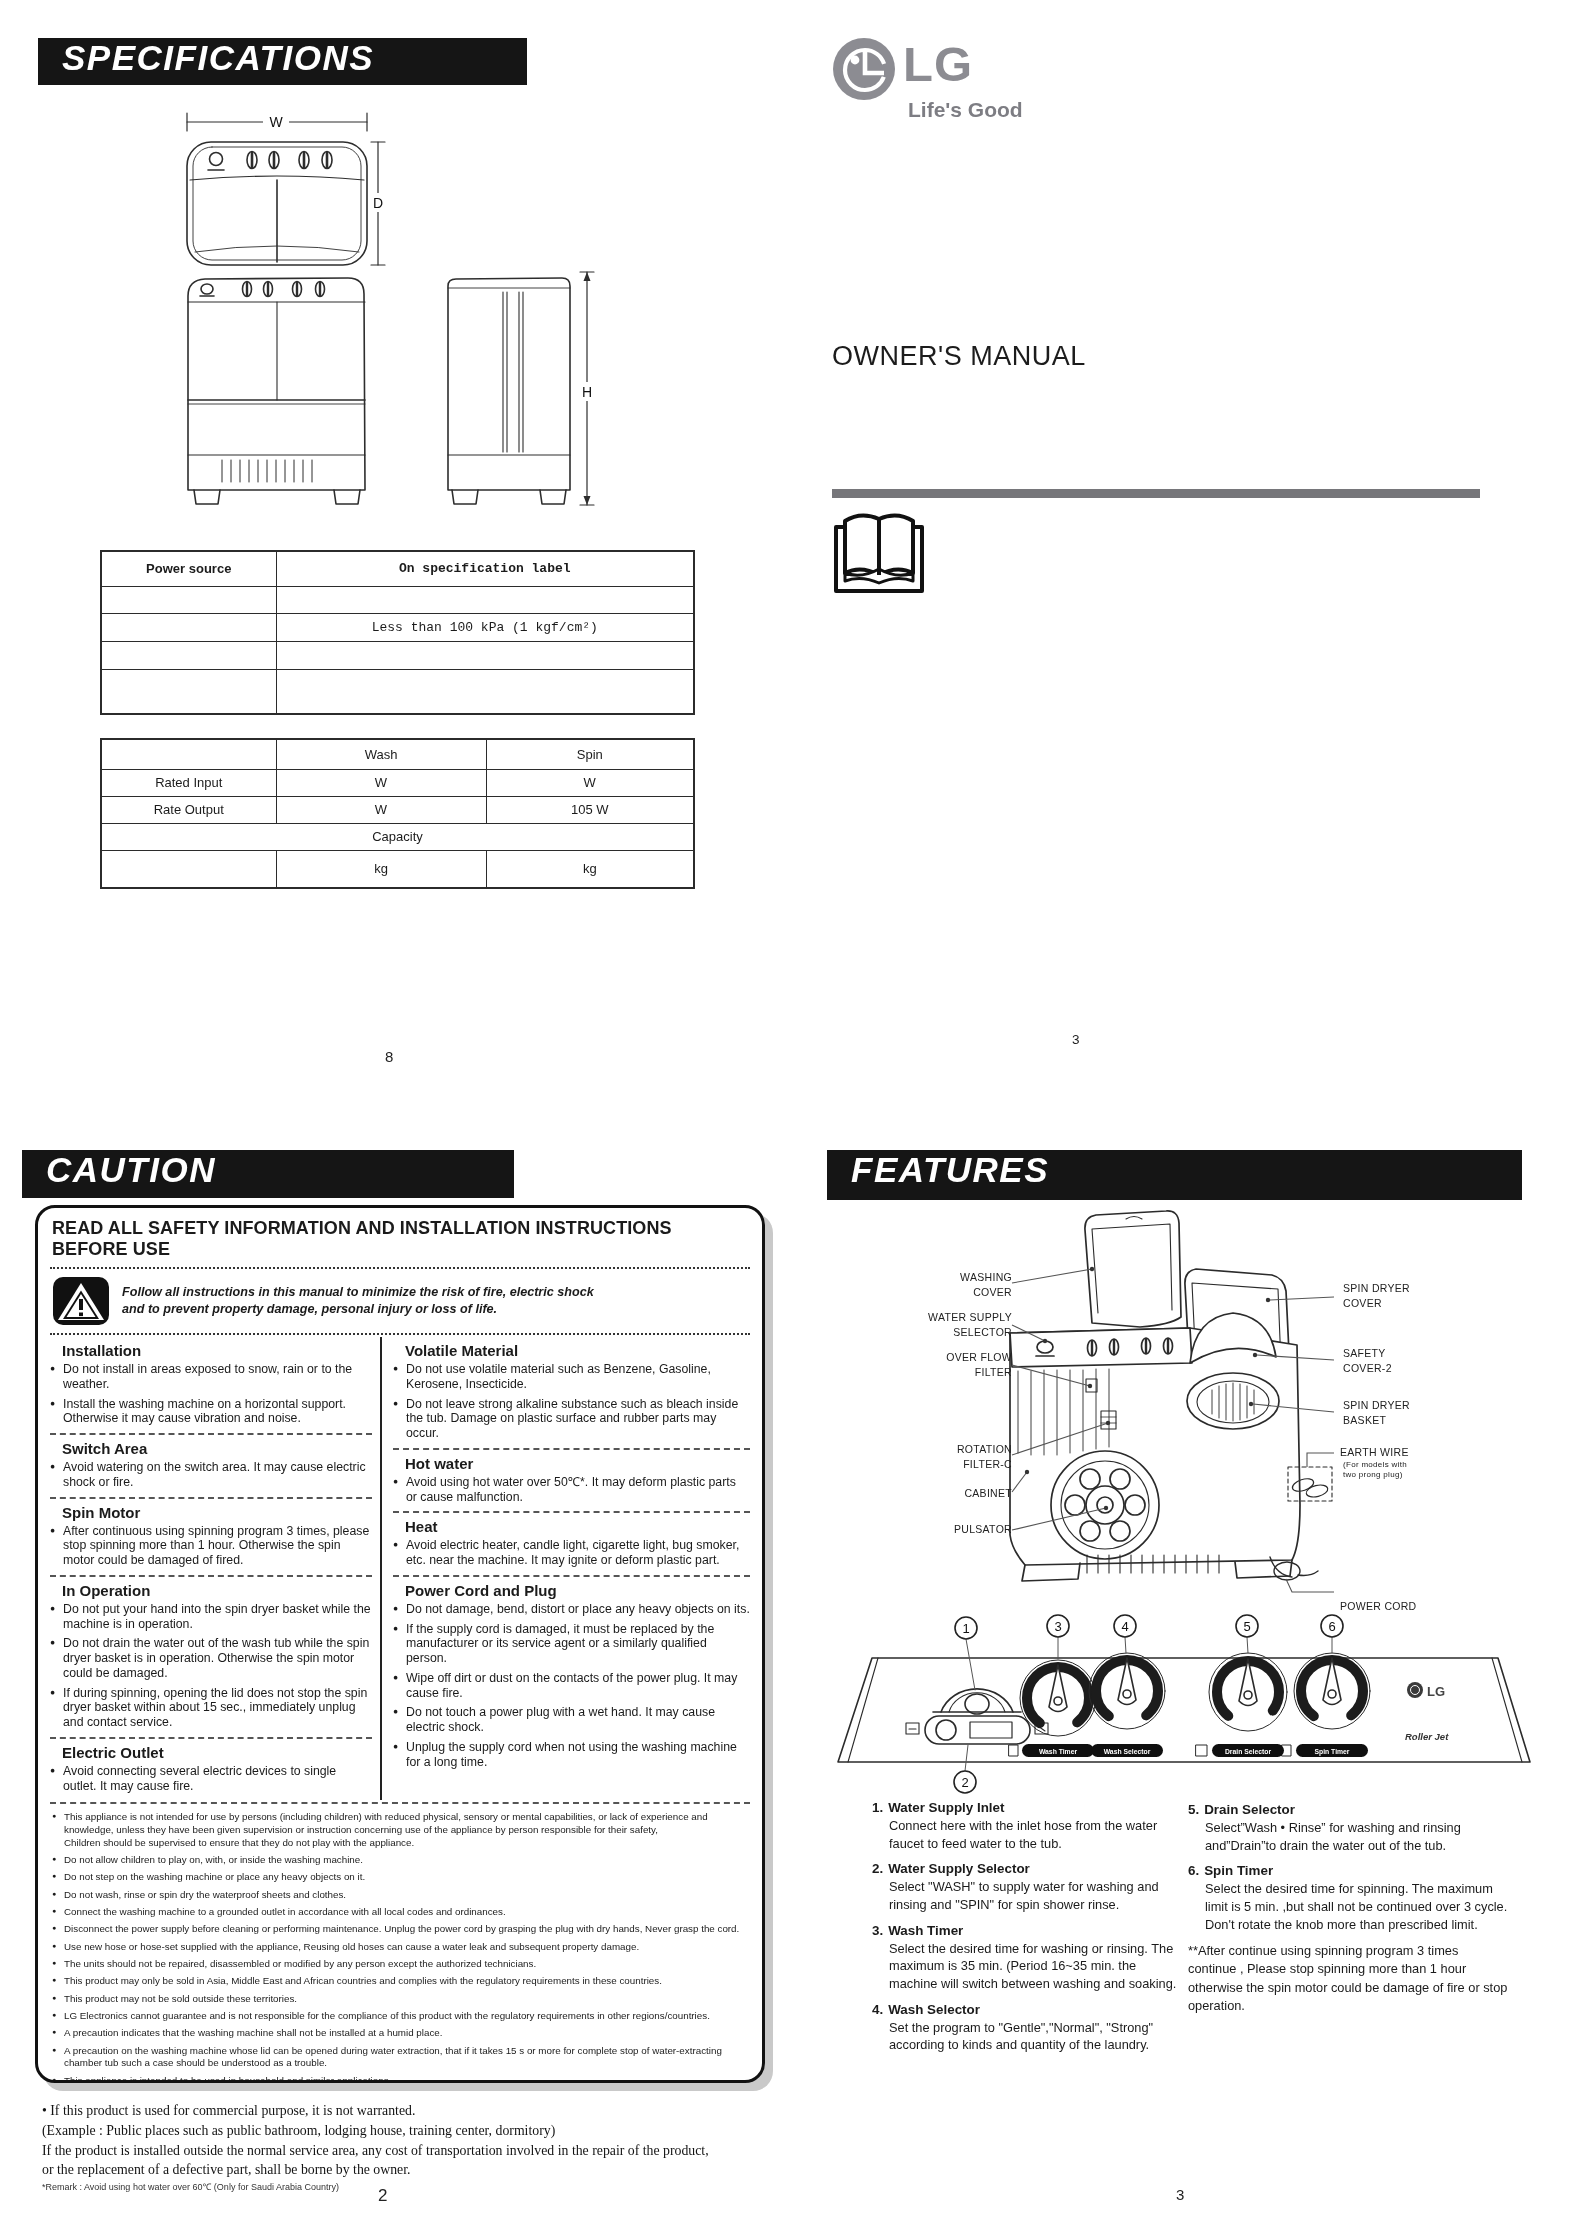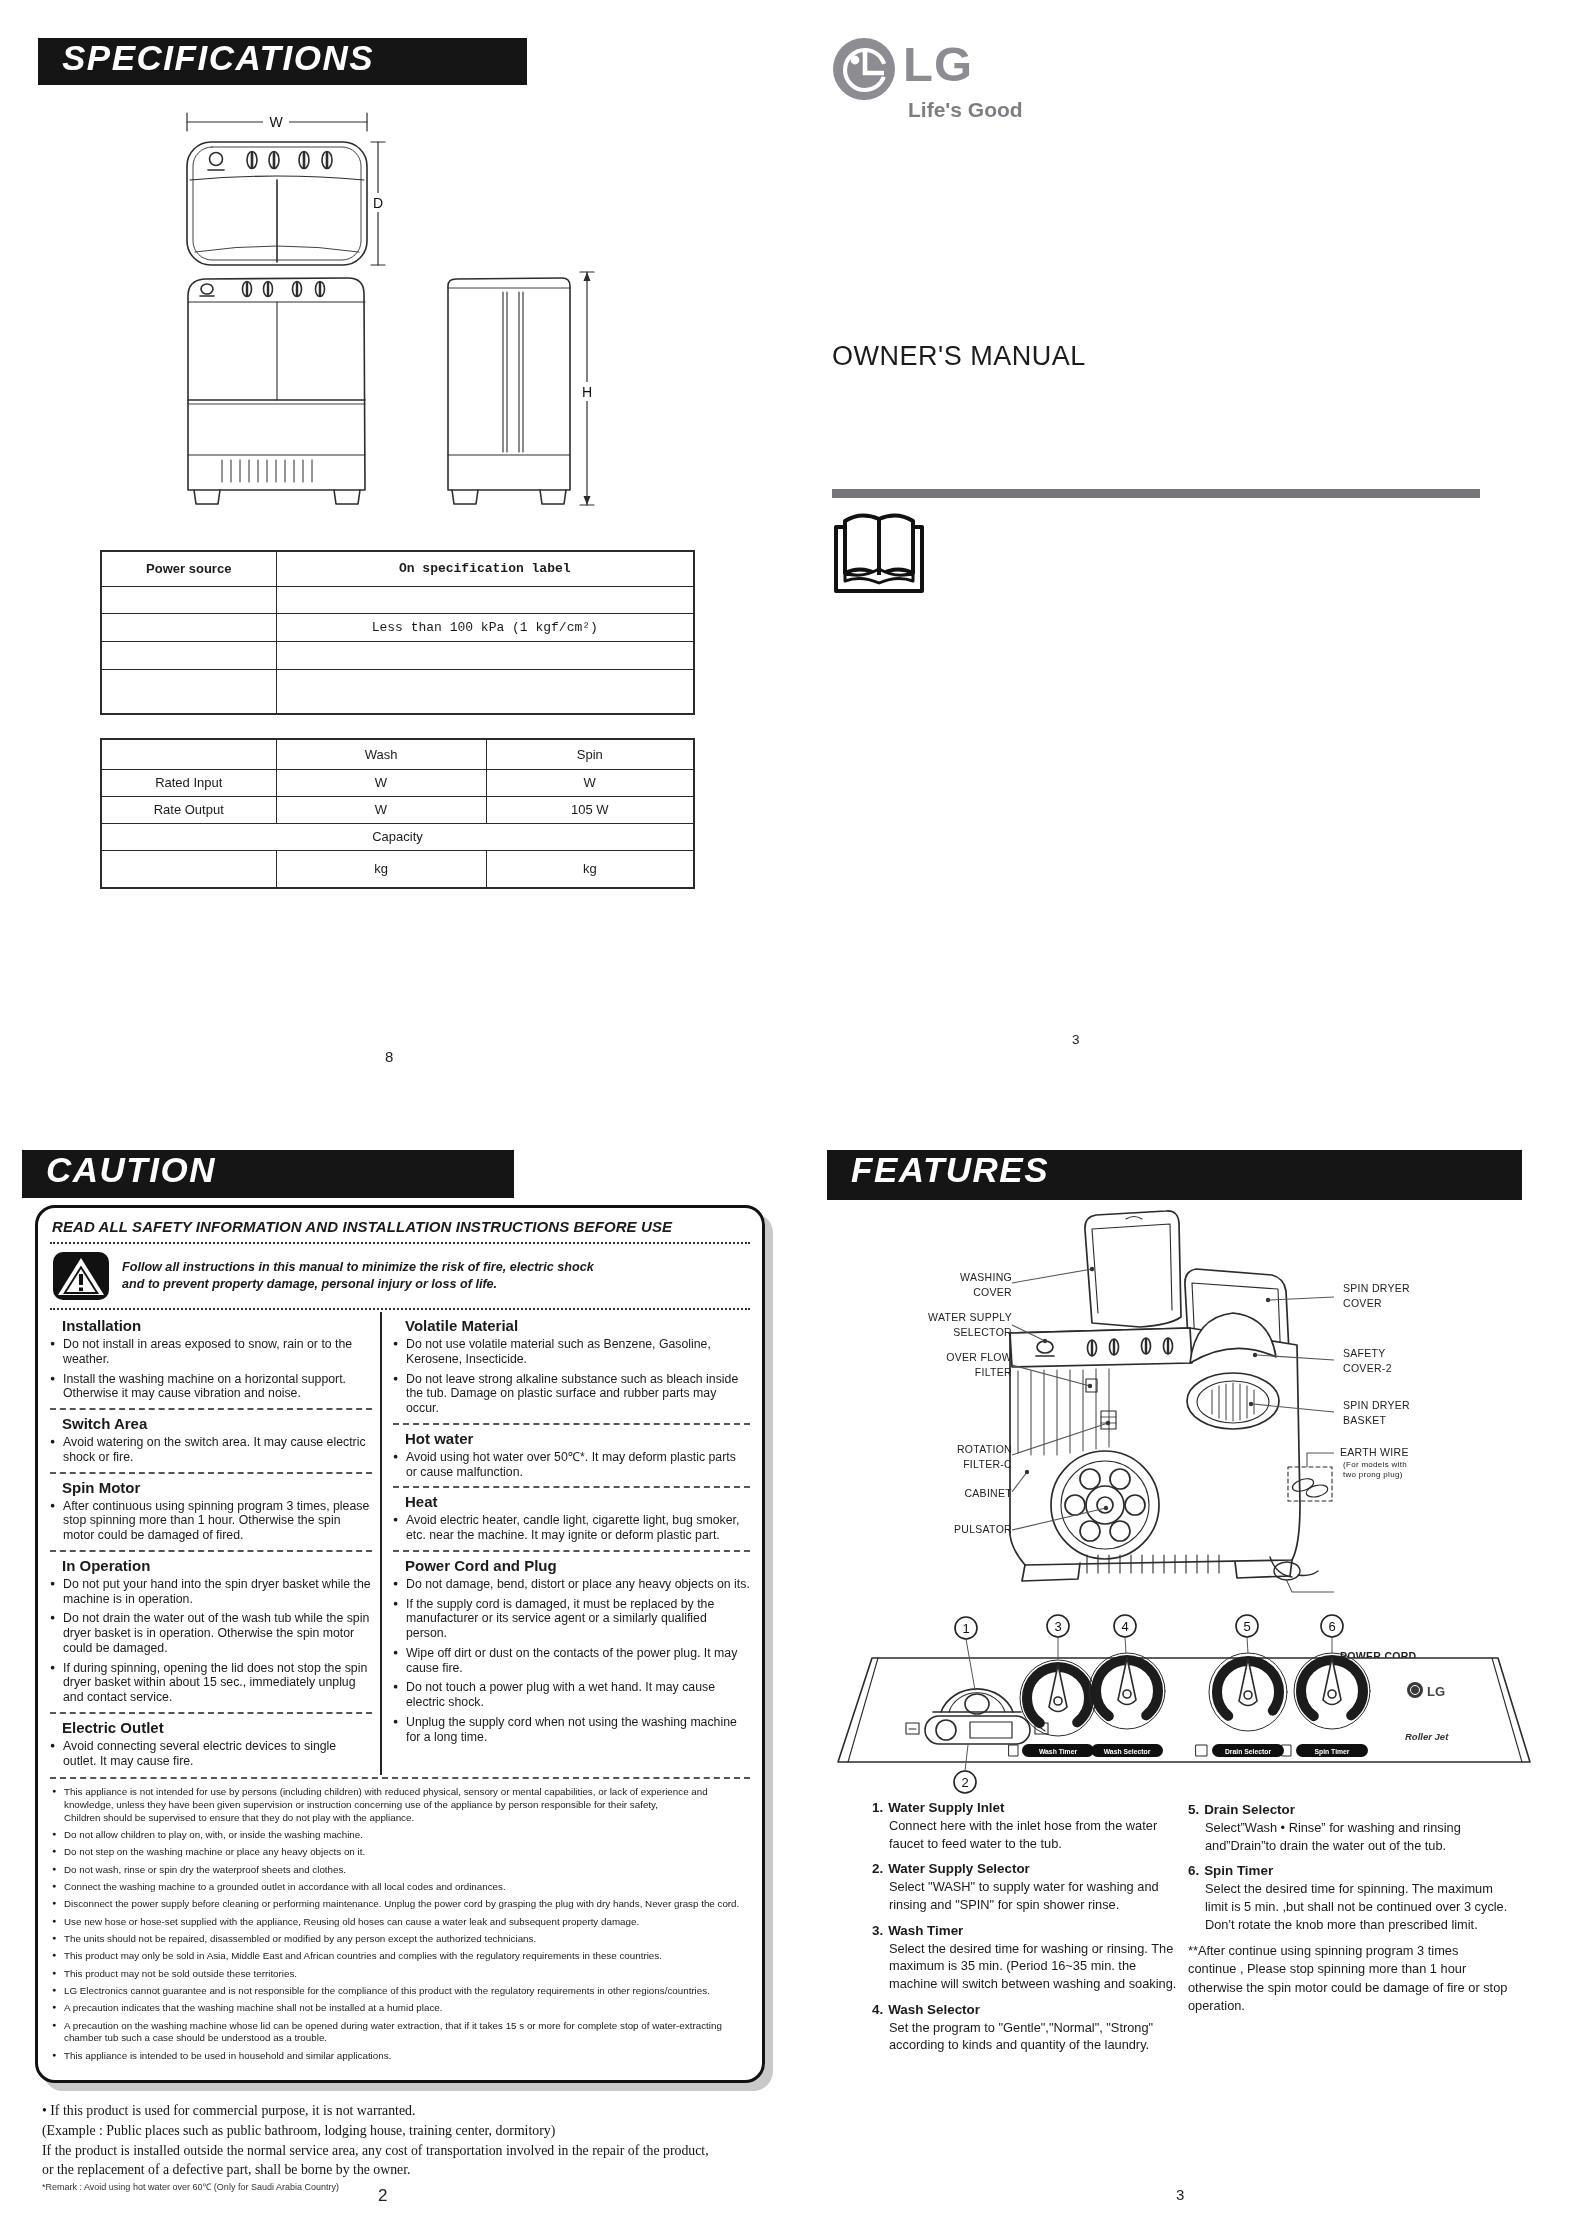--- a/index.html
+++ b/index.html
@@ -18,21 +18,21 @@
              font-size:13px;color:#1b1b1b;background:#fff;}
   table.spec td{border:1.7px solid #2b2b2b;text-align:center;padding:0 6px;overflow:hidden;}
   table.spec{border:2.6px solid #2b2b2b;}
   td.la{text-align:left;padding-left:18px;font-family:Liberation Mono, monospace;}
   td.bold{font-weight:bold;}
 
   
   .cbox{position:absolute;left:35px;top:1205px;width:730px;height:878px;background:#fff;
         border:3px solid #111;border-radius:20px;box-shadow:8px 8px 0 #c9c9c9;
         padding:8px 12px 6px 12px;box-sizing:border-box;overflow:hidden;}
-  .readall{font-weight:bold;font-size:15px;letter-spacing:0.1px;padding:2px 0 5px 2px;font-style:italic;}
+  .readall{font-weight:bold;font-size:18px;letter-spacing:0.1px;padding:2px 0 5px 2px;}
   .dotline{border-top:2px dotted #333;margin:2px 0;}
   .warnrow{display:flex;align-items:center;gap:12px;padding:5px 2px;}
   .warntext{font-weight:bold;font-style:italic;font-size:12.6px;line-height:1.35;}
   .cols{display:flex;margin-top:2px;}
   .colL{width:322px;padding-right:8px;}
   .colR{flex:1;border-left:2px solid #222;padding-left:11px;}
   .sec{padding:4px 0 2px 0;}
   .sec + .sec{border-top:2px dashed #555;}
   .sec h3{margin:1px 0 3px 12px;font-size:15px;}
   .bl{position:relative;padding-left:13px;font-size:12.3px;line-height:1.2;margin-bottom:5px;}
@@ -485,21 +485,21 @@
   <div class="flabel r" style="left:852px;top:1522px;">PULSATOR</div>
   <div class="flabel" style="left:1343px;top:1281px;">SPIN DRYER
 COVER</div>
   <div class="flabel" style="left:1343px;top:1346px;">SAFETY
 COVER-2</div>
   <div class="flabel" style="left:1343px;top:1398px;">SPIN DRYER
 BASKET</div>
   <div class="flabel" style="left:1340px;top:1445px;">EARTH WIRE</div>
   <div class="flabel small" style="left:1343px;top:1460px;">(For models with
 two prong plug)</div>
-  <div class="flabel" style="left:1340px;top:1649px;font-weight:bold;">POWER CORD</div>
+  <div class="flabel" style="left:1340px;top:1599px;">POWER CORD</div>
 
   <svg class="abs" style="left:830px;top:1612px;" width="715" height="195" viewBox="0 0 715 195">
     <g fill="none" stroke="#2b2b2b" stroke-width="1.6" stroke-linecap="round" stroke-linejoin="round">
       <path d="M42,46 L668,46 L700,150 L8,150 Z" fill="#fff"></path>
       <line x1="48" y1="46" x2="18" y2="150" stroke-width="1.1"></line>
       <line x1="662" y1="46" x2="692" y2="150" stroke-width="1.1"></line>
 
       <path d="M111,100 A38,34 0 0 1 183,100"></path>
       <path d="M119,100 A29,26 0 0 1 175,100" stroke-width="1.1"></path>
       <ellipse cx="147" cy="92" rx="12" ry="10"></ellipse>

